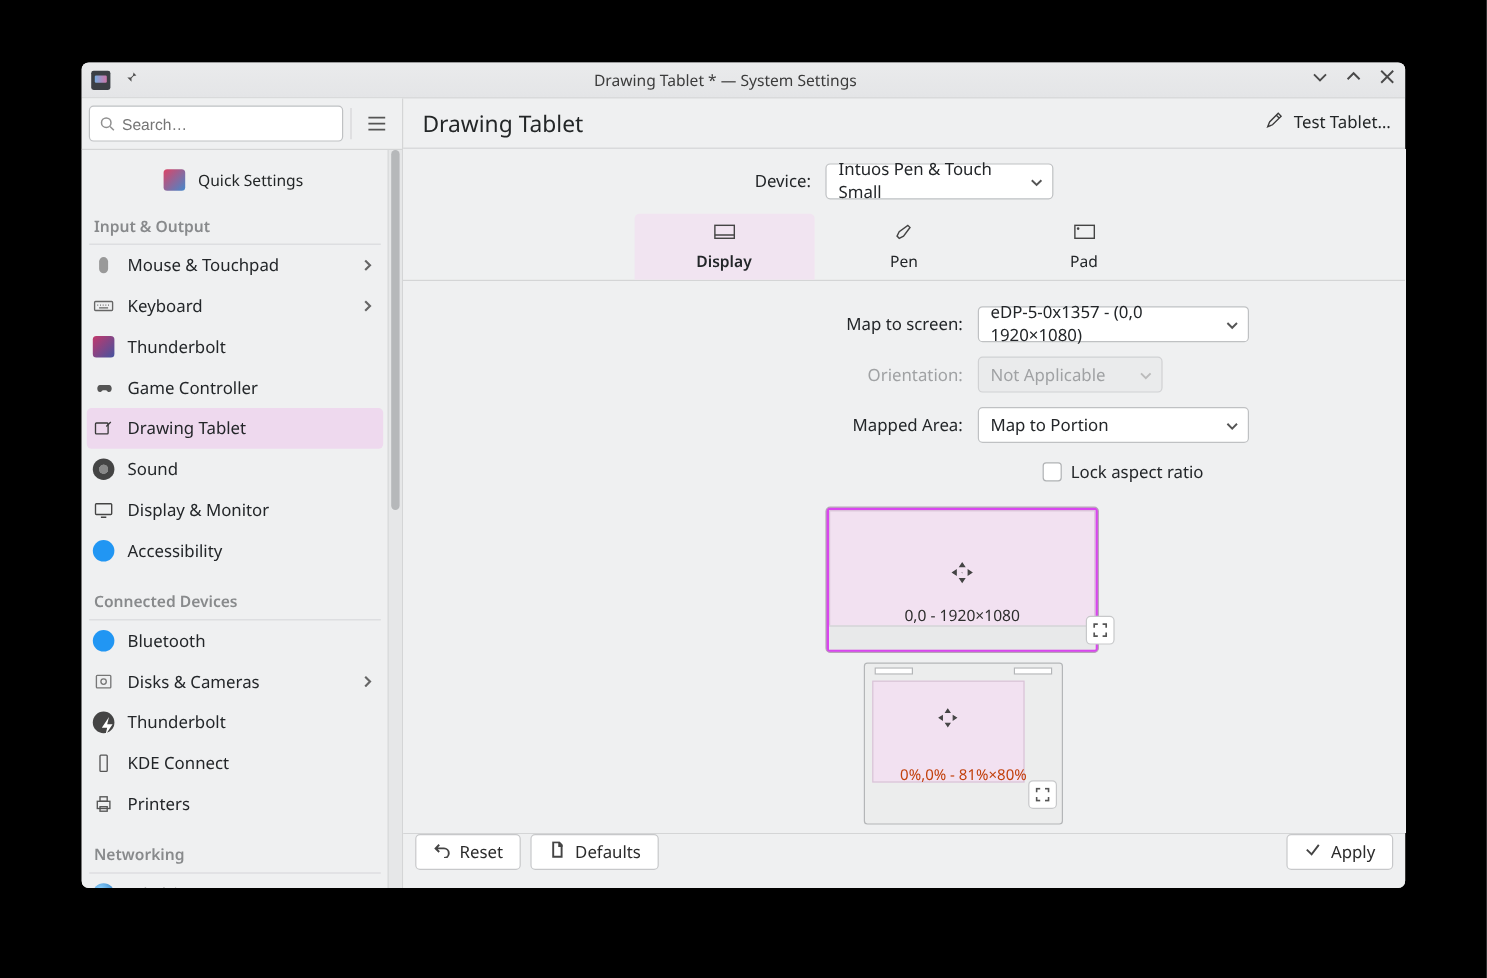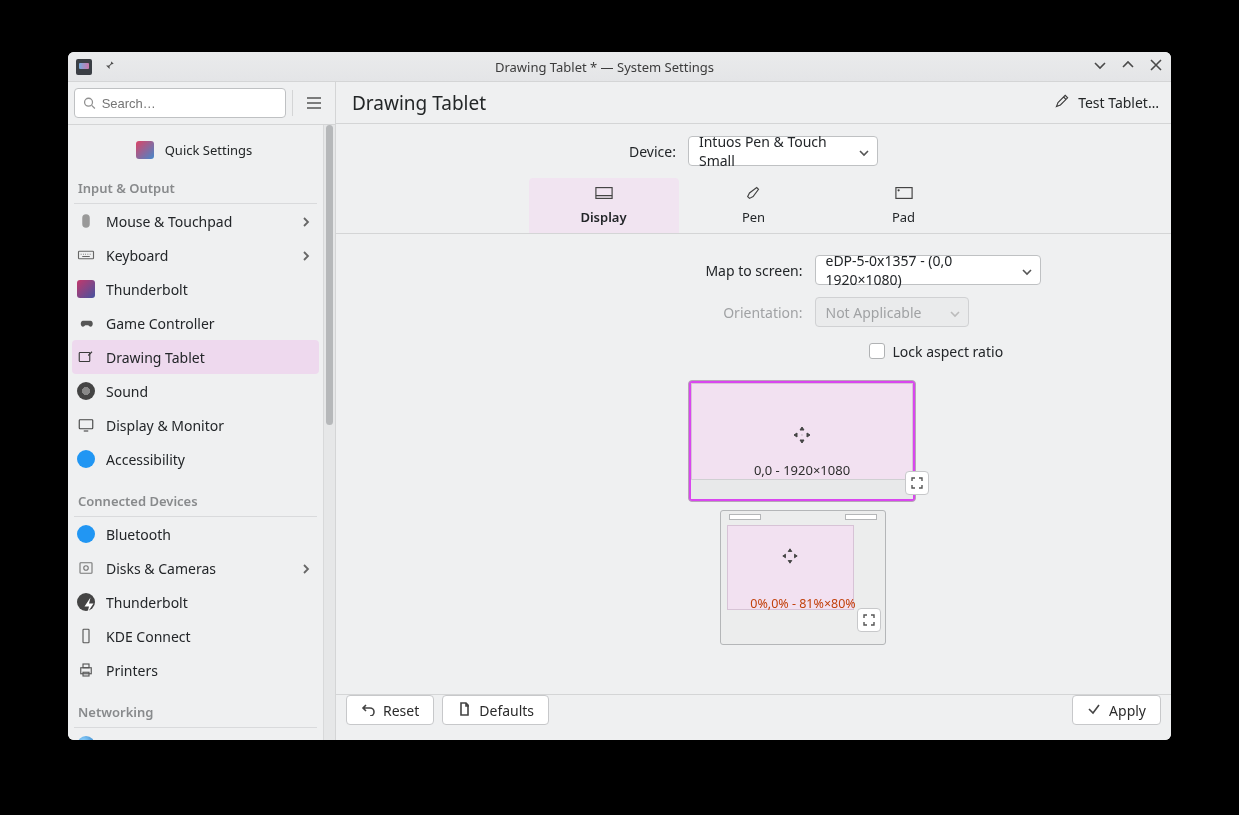--- a/index.html
+++ b/index.html
@@ -654,20 +654,29 @@
           </div>
           <div class="form-row">
             <span class="form-label muted">Orientation:</span>
             <div class="select disabled" style="width:154px">
               <span>Not Applicable</span>
               <span class="caret"><svg viewBox="0 0 10 8">
                     <path d="M1 2l4 4 4-4"></path>
                   </svg></span>
             </div>
           </div>
+          <div class="form-row">
+            <span class="form-label">Mapped Area:</span>
+            <div class="select" style="width:226px">
+              <span>Map to Portion</span>
+              <span class="caret"><svg viewBox="0 0 10 8">
+                    <path d="M1 2l4 4 4-4"></path>
+                  </svg></span>
+            </div>
+          </div>
           <div class="chk-row">
             <span></span>
             <div class="chk-inner" style="margin-left:54px">
               <span class="chk"></span>
               <span>Lock aspect ratio</span>
             </div>
           </div>
 
           <div class="map-area">
             <div class="screen-box">

